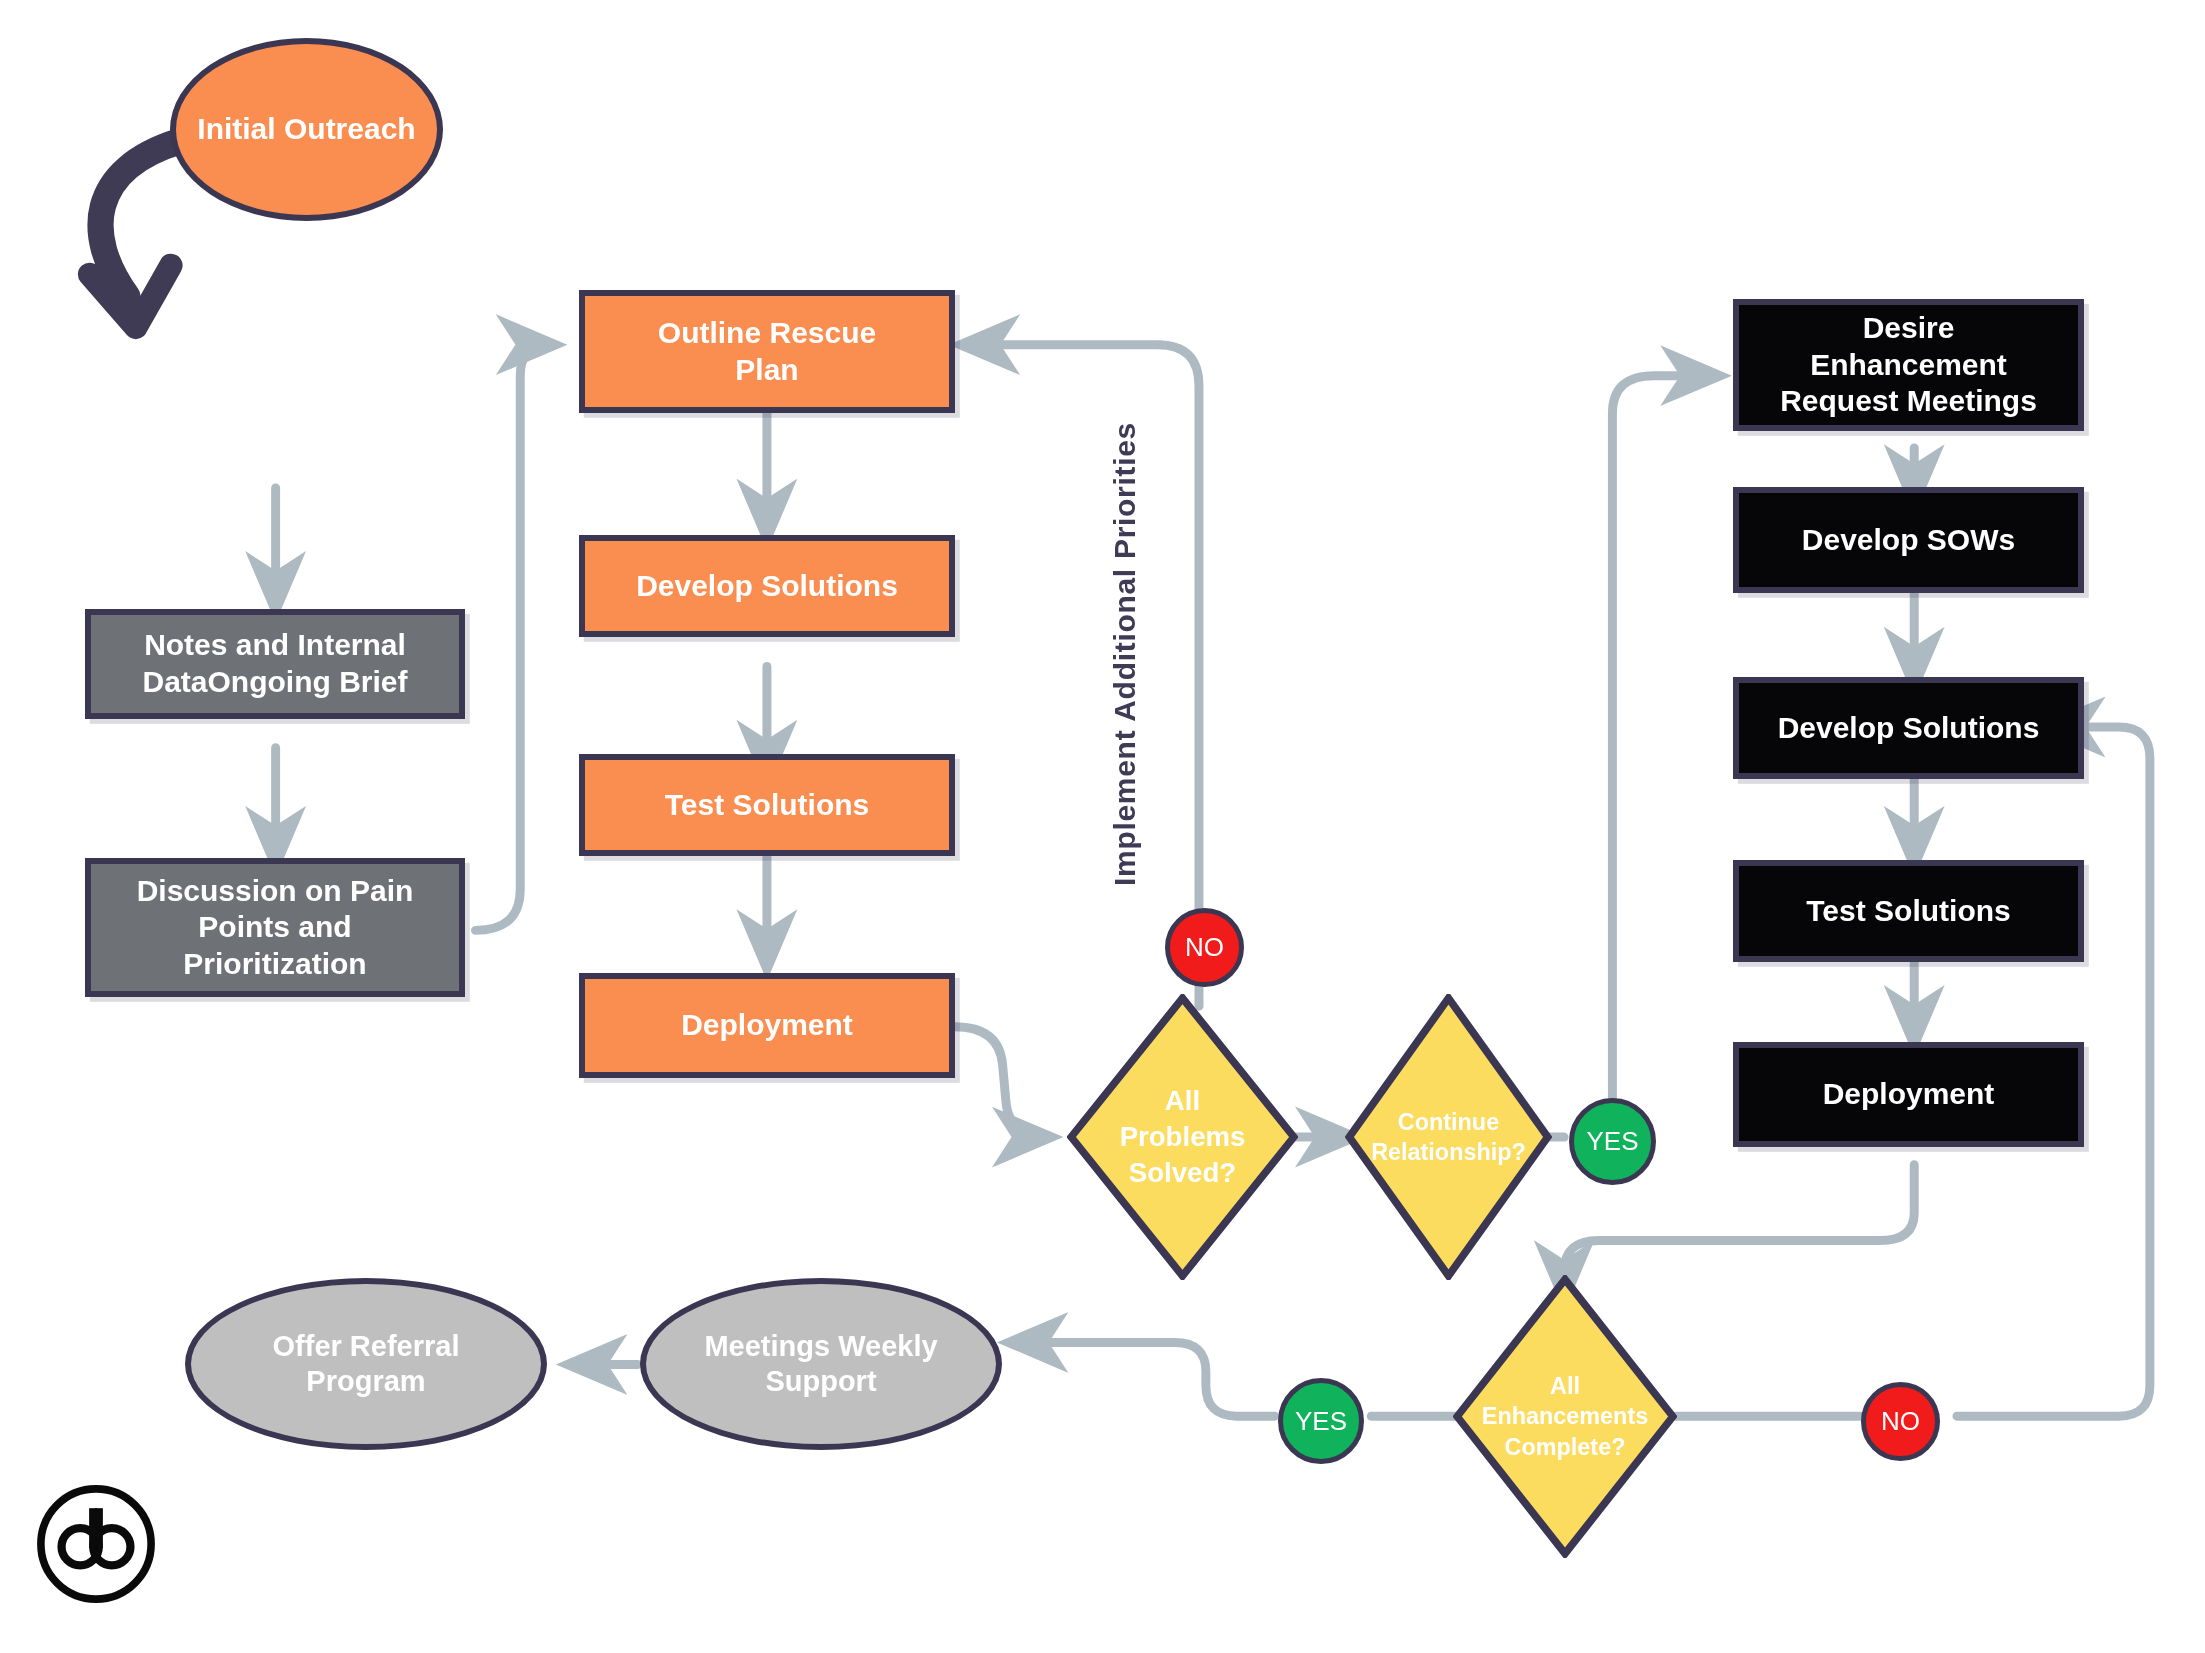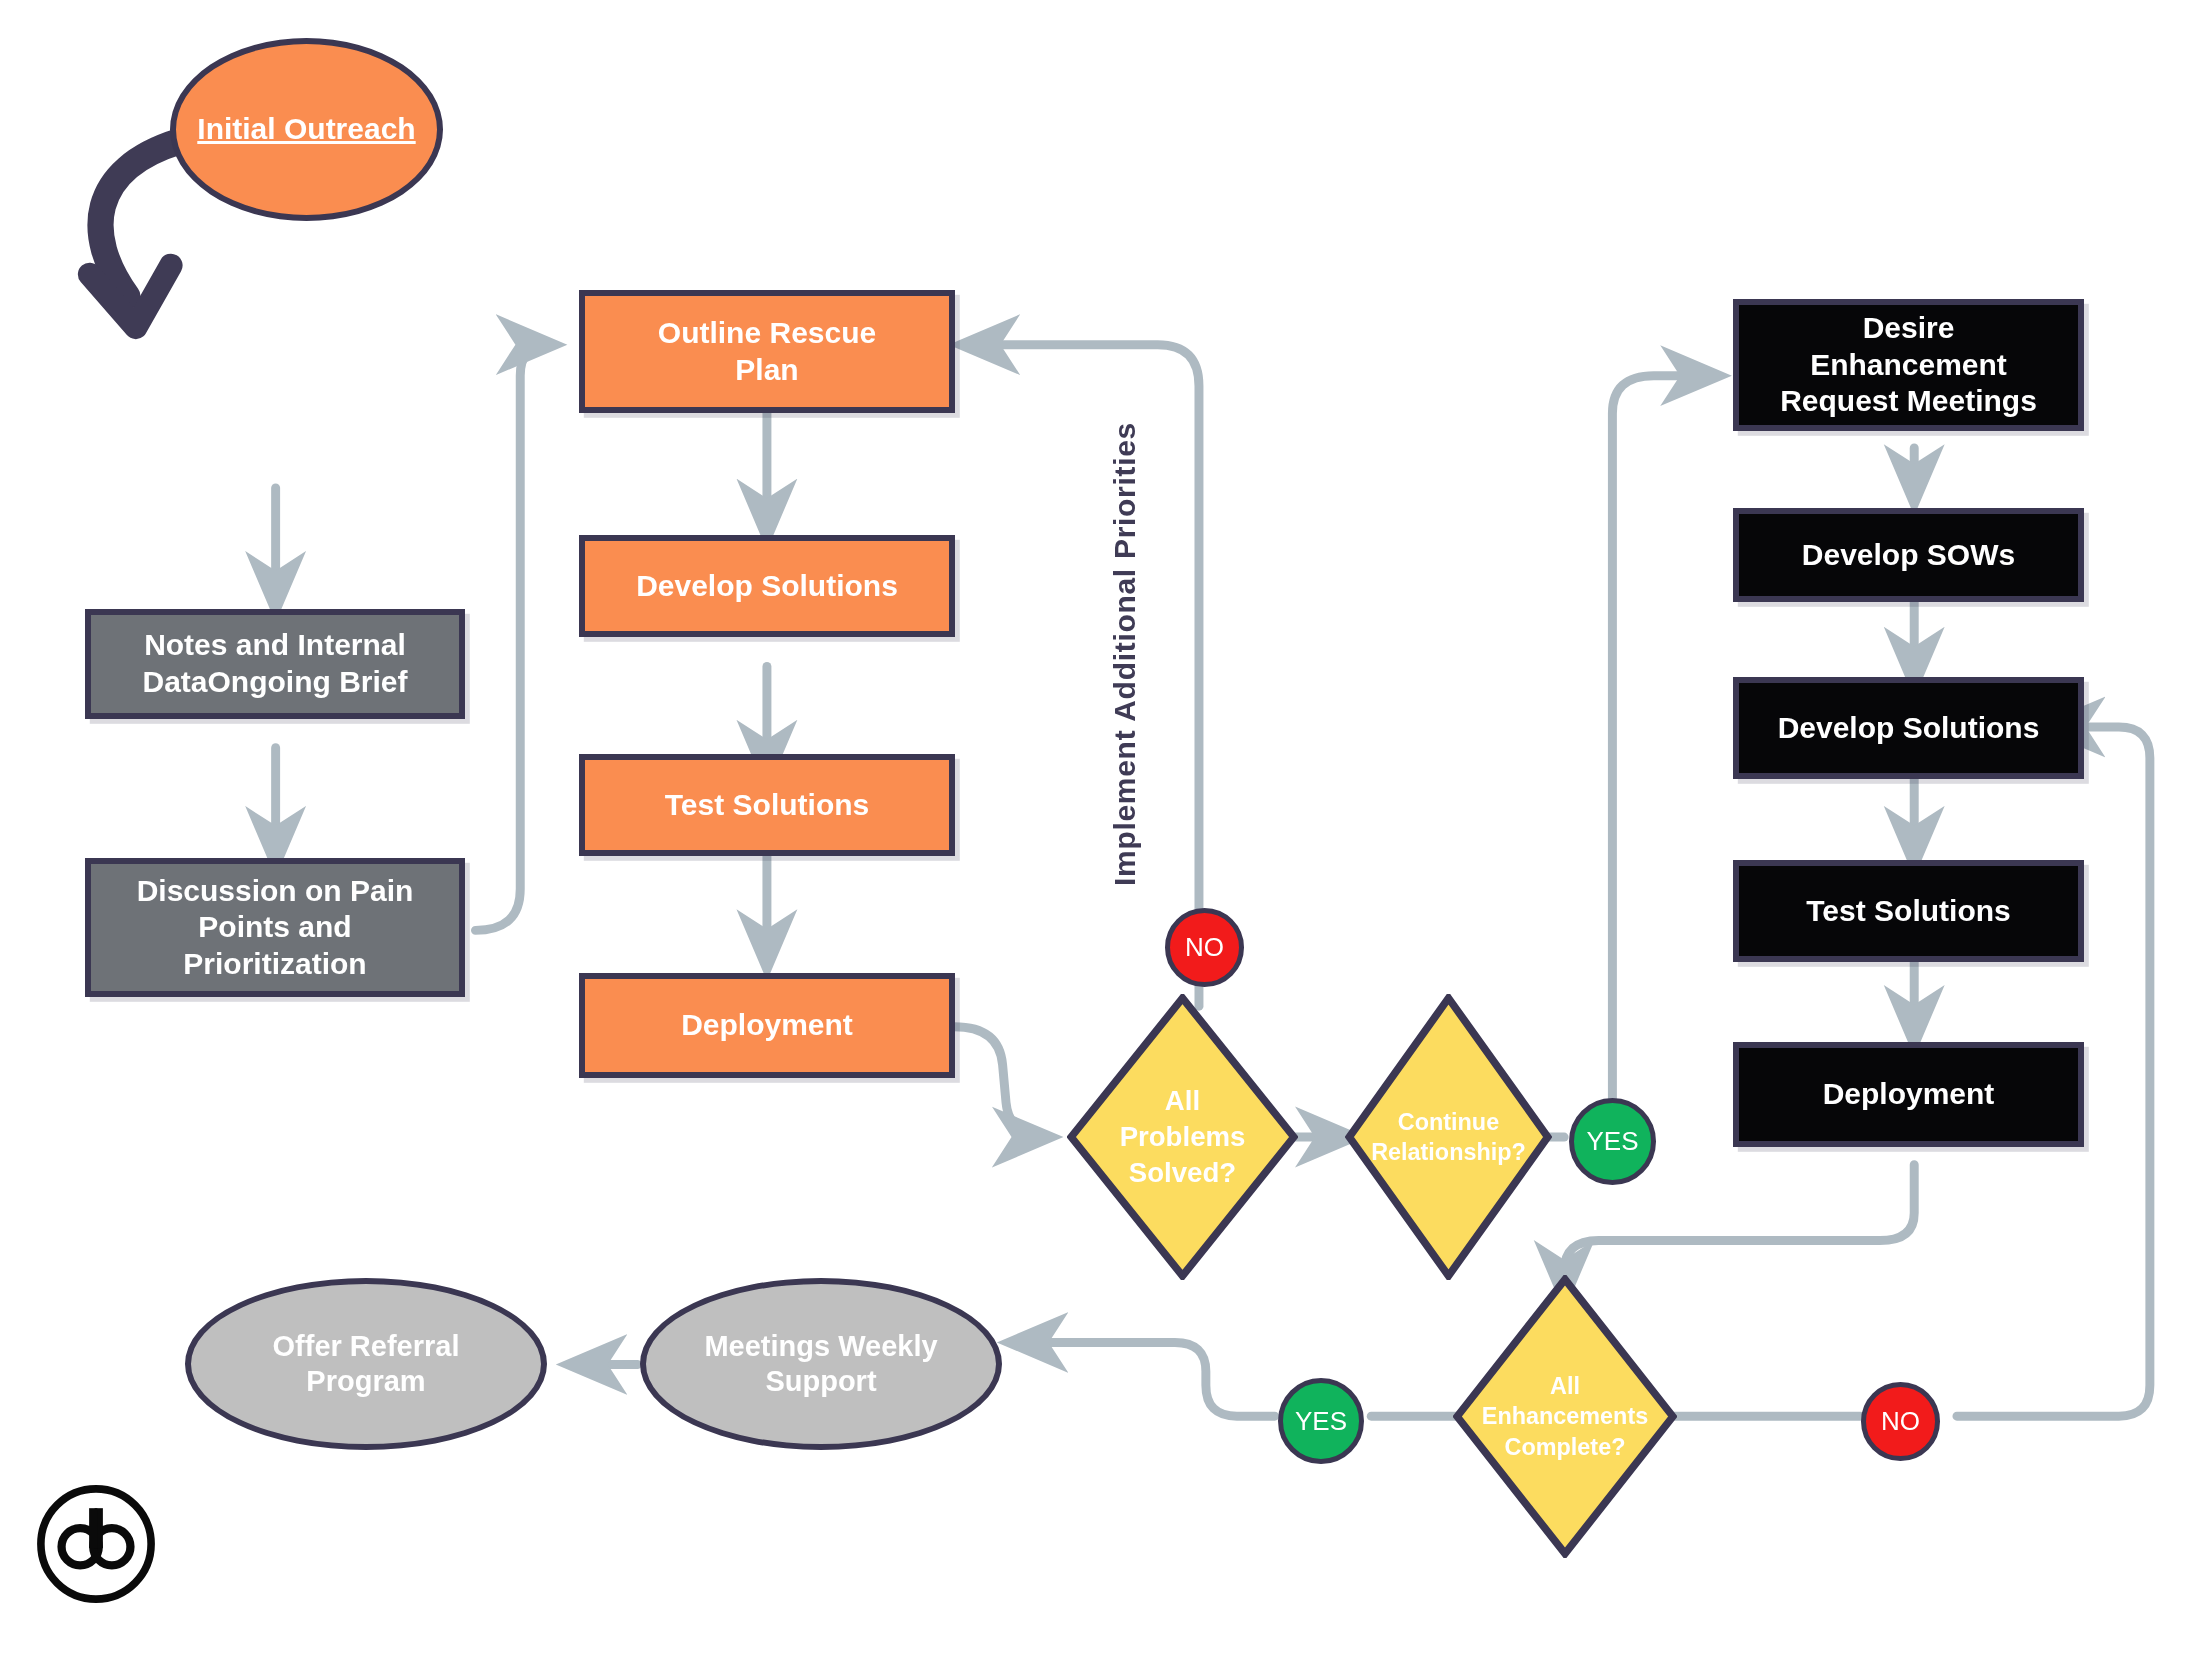--- a/index.html
+++ b/index.html
@@ -28,21 +28,21 @@
     border:6.2px solid #3b3752;
     box-shadow:4.8px 4.8px 0 rgba(59,55,82,0.18);
   }
   .rect.gray{background:#6e7277;font-size:30px;}
   .rect.orange{background:#fa8d50;font-size:30px;}
   .rect.black{background:#060608;font-size:30px;}
   .ellipse{
     border:6.2px solid #3b3752;
     border-radius:50%;
   }
-  .ellipse.orange{background:#fa8d50;font-size:30px;text-decoration:underline;}
+  .ellipse.orange{background:#fa8d50;font-size:30px;}
   .ellipse.gray{background:#bfbfbf;font-size:29px;}
   .diamond-wrap{position:absolute;z-index:5;}
   .diamond-shape{position:absolute;left:0;top:0;width:100%;height:100%;}
   .diamond-label{
     position:absolute;left:0;top:0;width:100%;height:100%;
     display:flex;align-items:center;justify-content:center;text-align:center;
     color:#ffffff;font-weight:bold;line-height:1.3;
     font-family:"Liberation Sans", sans-serif;
     z-index:2;
   }
@@ -142,21 +142,21 @@
   <div class="node rect orange" style="left:579px;top:535px;width:376px;height:102px;">Develop Solutions</div>
 
   <div class="node rect orange" style="left:579px;top:754px;width:376px;height:102px;">Test Solutions</div>
 
   <div class="node rect orange" style="left:579px;top:973px;width:376px;height:105px;">Deployment</div>
 
   <div class="node rect black" style="left:1733px;top:299px;width:351px;height:132px;white-space:pre-line;">Desire
 Enhancement
 Request Meetings</div>
 
-  <div class="node rect black" style="left:1733px;top:508px;width:351px;height:94px;">Develop SOWs</div>
+  <div class="node rect black" style="left:1733px;top:487px;width:351px;height:106px;">Develop SOWs</div>
 
   <div class="node rect black" style="left:1733px;top:677px;width:351px;height:102px;">Develop Solutions</div>
 
   <div class="node rect black" style="left:1733px;top:860px;width:351px;height:102px;">Test Solutions</div>
 
   <div class="node rect black" style="left:1733px;top:1042px;width:351px;height:105px;">Deployment</div>
 
   <div class="diamond-wrap" style="left:1067px;top:994px;width:231px;height:286px;">
     <svg class="diamond-shape" viewBox="0 0 335 415" xmlns="http://www.w3.org/2000/svg">
       <polygon points="167.5,6 329,207.5 167.5,409 6,207.5" fill="#fcdc5f" stroke="#3b3752" stroke-width="11"></polygon>

